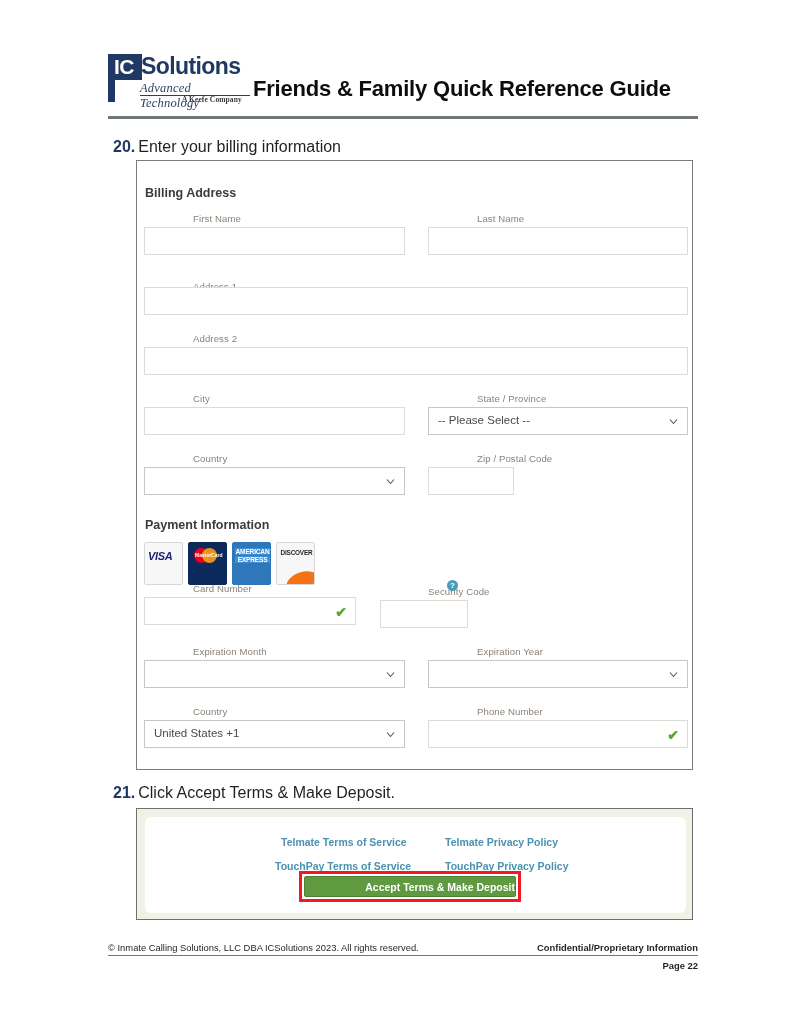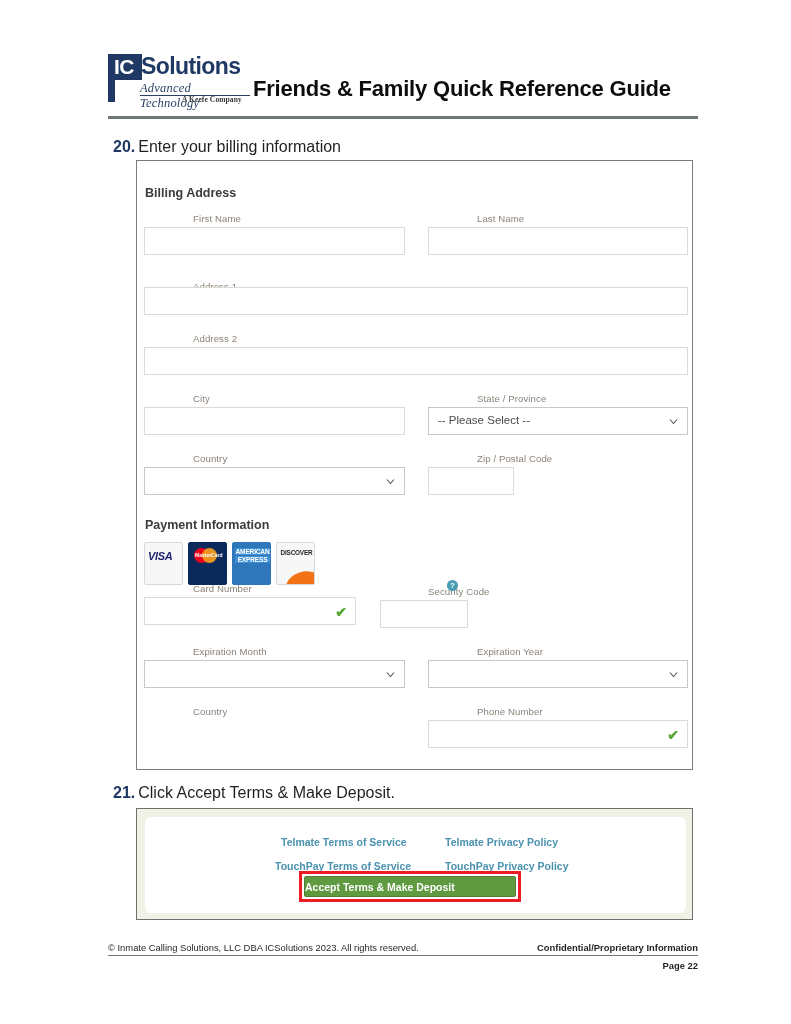--- a/index.html
+++ b/index.html
@@ -342,21 +342,21 @@
     left: 2px; top: 2px;
     width: 212px;
     height: 21px;
     background: #5f9a41;
     border: 1px solid #4d8036;
     border-radius: 2px;
     box-sizing: border-box;
     color: #ffffff;
     font-size: 10.5px;
     font-weight: bold;
-    text-align: left;
+    text-align: right;
     line-height: 21px;
     white-space: nowrap;
     cursor: pointer;
   }
 
   
   .footer-rule {
     position: absolute;
     left: 108px;
     top: 955px;
@@ -501,20 +501,28 @@
     <div class="fld-select" style="left:291px; top:499px; width:260px;">
       <span class="sel-text"></span>
       <span class="sel-caret">
         <svg width="9" height="9" viewBox="0 0 9 9">
             <path d="M1 2.5 L4.5 6.5 L8 2.5" stroke="#555" stroke-width="1.1" fill="none"></path>
           </svg>
       </span>
     </div>
 
     <div class="fld-label" style="left:8px; top:545px;">Country</div>
+    <div class="fld-select" style="left:7px; top:559px; width:261px;">
+      <span class="sel-text">United States +1</span>
+      <span class="sel-caret">
+        <svg width="9" height="9" viewBox="0 0 9 9">
+            <path d="M1 2.5 L4.5 6.5 L8 2.5" stroke="#555" stroke-width="1.1" fill="none"></path>
+          </svg>
+      </span>
+    </div>
 
     <div class="fld-label" style="left:292px; top:545px;">Phone Number</div>
     <div class="fld-input" style="left:291px; top:559px; width:260px;">
       <span class="check-ok" style="right:8px; top:7px;">✔</span>
     </div>
 
   </div>
 
   <div class="step-line" style="left:113px; top:784px;">
     <span class="step-num">21.</span><span>Click Accept Terms &amp; Make Deposit.</span>

